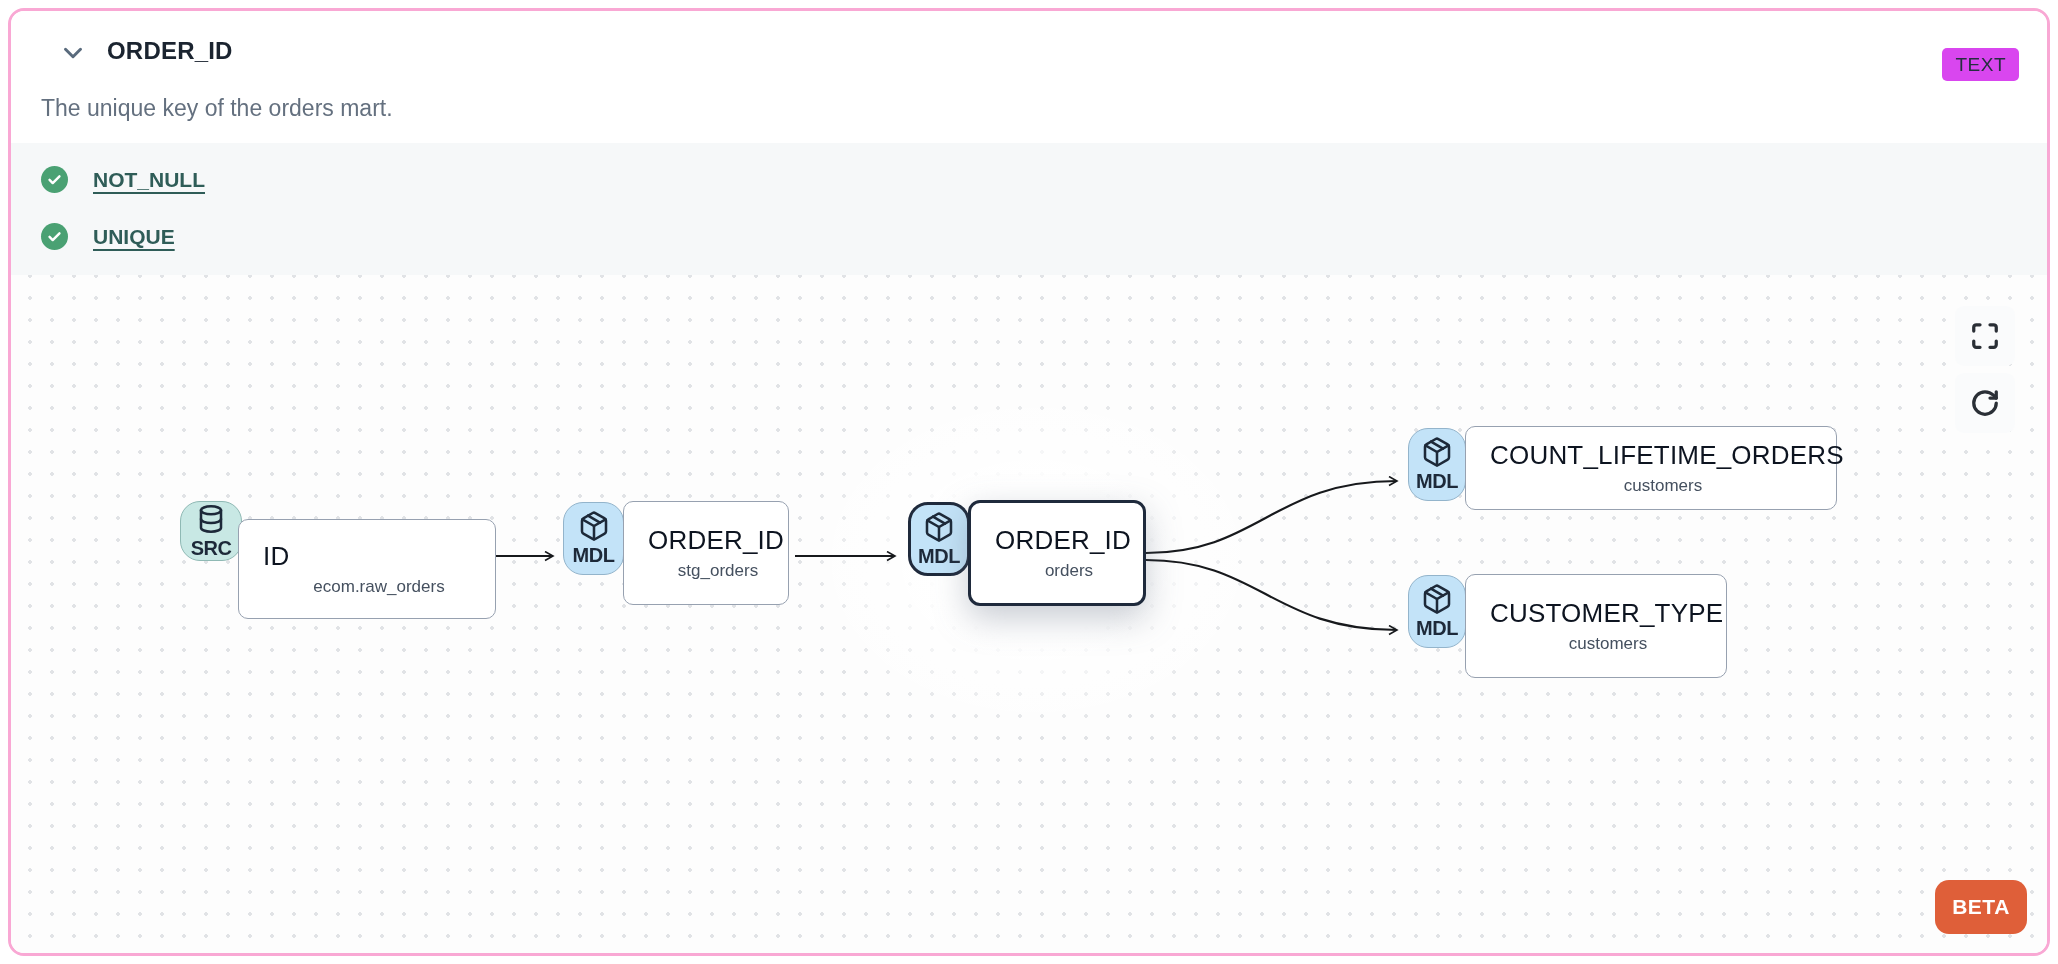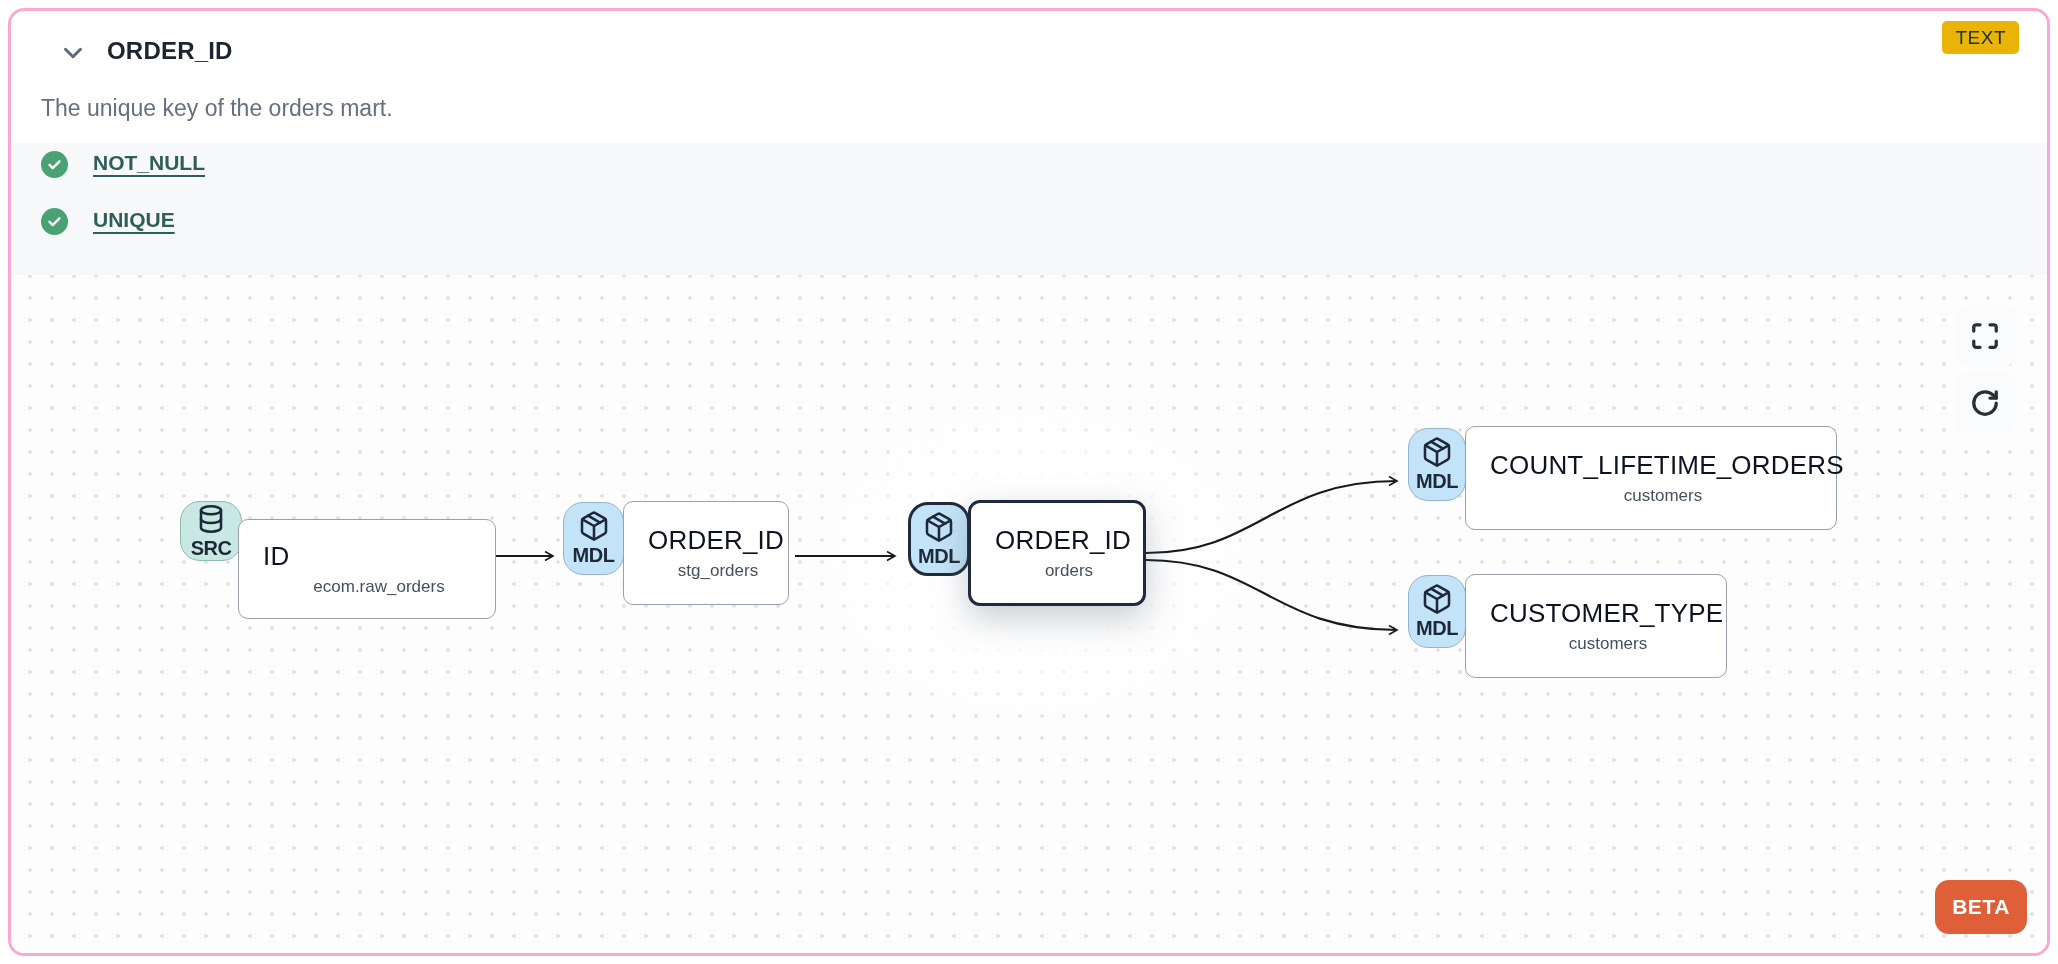--- a/index.html
+++ b/index.html
@@ -6,25 +6,25 @@
   html,body { width:2058px; height:964px; background:#fff; font-family:"Liberation Sans","DejaVu Sans",sans-serif; }
   .card {
     position:absolute; left:8px; top:8px; width:2042px; height:948px;
     background:#fff; border:3px solid #f9a8d4; border-radius:16px; overflow:hidden;
     display:flex; flex-direction:column;
   }
   
   .header { position:relative; height:132px; background:#fff; flex:none; }
   .chevron-btn { position:absolute; left:44px; top:24px; width:36px; height:36px; border:none; background:transparent; cursor:pointer; color:#5a6b7d; display:flex; align-items:center; justify-content:center; }
   .col-title { position:absolute; left:96px; top:26px; font-size:24px; font-weight:600; color:#1b2430; letter-spacing:0.2px; }
-  .type-badge { position:absolute; right:28px; top:10px; height:33px; padding:0 13px; background:#eab308; border-radius:5px; color:#252f3f; font-size:19px; font-weight:500; letter-spacing:0.5px; display:flex; align-items:center; }
+  .type-badge { position:absolute; right:28px; top:37px; height:33px; padding:0 13px; background:#d946ef; border-radius:5px; color:#252f3f; font-size:19px; font-weight:500; letter-spacing:0.5px; display:flex; align-items:center; }
   .col-desc { position:absolute; left:30px; top:84px; font-size:23px; color:#64707f; }
   
   .tests { position:relative; height:132px; background:#f6f8f9; flex:none; padding:8px 0 0 30px; }
-  .test-row { height:57px; display:flex; gap:25px; }
+  .test-row { height:57px; display:flex; align-items:center; gap:25px; }
   .check-circle { width:27px; height:27px; border-radius:50%; background:#4aa173; flex:none; display:flex; align-items:center; justify-content:center; }
   .test-link { font-size:21px; font-weight:600; color:#2f5d58; text-decoration:underline; text-underline-offset:5px; text-decoration-thickness:1.5px; cursor:pointer; }
   
   .canvas {
     position:relative; flex:1; background:#fdfdfd;
     background-image: radial-gradient(circle, #e1e3e6 1.7px, rgba(255,255,255,0) 1.7px);
     background-size:22px 22px; background-position:8px 12px; overflow:hidden;
   }
   .edges { position:absolute; left:0; top:0; pointer-events:none; }
   .glow { position:absolute; left:790px; top:110px; width:470px; height:350px; pointer-events:none;
@@ -158,21 +158,21 @@
         <span>
           <svg width="32" height="32" viewBox="0 0 24 24" fill="none" stroke="#1d2939" stroke-width="1.9" stroke-linecap="round" stroke-linejoin="round">
               <path d="M21 8a2 2 0 0 0-1-1.73l-7-4a2 2 0 0 0-2 0l-7 4A2 2 0 0 0 3 8v8a2 2 0 0 0 1 1.73l7 4a2 2 0 0 0 2 0l7-4A2 2 0 0 0 21 16Z"></path>
               <path d="m3.3 7 8.7 5 8.7-5"></path>
               <path d="M12 22V12"></path>
               <path d="m7.5 4.27 9 5.15"></path>
             </svg>
         </span>
         <span class="kind">MDL</span>
       </div>
-      <div class="node-card" style="left:57px; top:0; width:372px; height:104px;">
+      <div class="node-card" style="left:57px; top:0; width:372px; height:84px;">
         <div class="node-title">COUNT_LIFETIME_ORDERS</div>
         <div class="node-sub">customers</div>
       </div>
     </div>
 
     <div class="node" style="left:1397px; top:298px;">
       <div class="node-badge badge-blue" style="left:0; top:2px; width:58px; height:73px;">
         <span>
           <svg width="32" height="32" viewBox="0 0 24 24" fill="none" stroke="#1d2939" stroke-width="1.9" stroke-linecap="round" stroke-linejoin="round">
               <path d="M21 8a2 2 0 0 0-1-1.73l-7-4a2 2 0 0 0-2 0l-7 4A2 2 0 0 0 3 8v8a2 2 0 0 0 1 1.73l7 4a2 2 0 0 0 2 0l7-4A2 2 0 0 0 21 16Z"></path>

